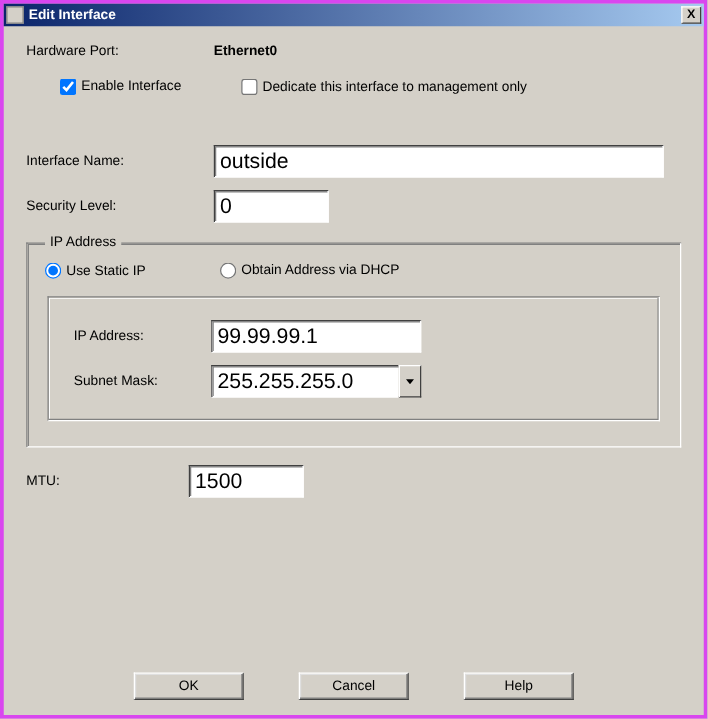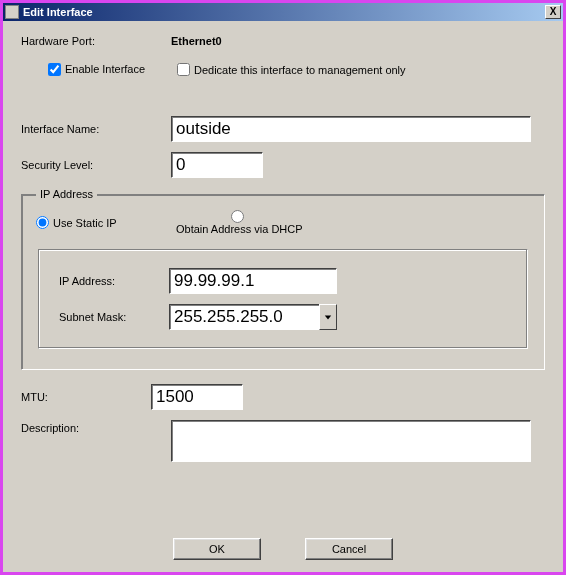--- a/index.html
+++ b/index.html
@@ -151,21 +151,21 @@
     <div class="row" style="margin-bottom:16px;">
       <div class="lbl">Hardware Port:</div>
       <div class="bold" style="flex:1;">Ethernet0</div>
     </div>
 
     <div class="row" style="margin-bottom:40px;">
       <label style="width:150px;display:flex;align-items:flex-start;padding-left:27px;">
         <input type="checkbox" checked="" style="">
         <span>Enable Interface</span>
       </label>
-      <label style="display:flex;align-items:center; margin-left:6px;">
+      <label style="display:flex;align-items:center; margin-left:22px;">
         <input type="checkbox" style="">
         <span>Dedicate this interface to management only</span>
       </label>
     </div>
 
     <div class="row">
       <div class="lbl">Interface Name:</div>
       <input type="text" style="width: 360px;" value="outside">
     </div>
 
@@ -174,21 +174,21 @@
       <input type="text" style="width: 92px;" value="0">
     </div>
 
     <fieldset>
       <legend>IP Address</legend>
       <div class="row" style="margin-bottom:4px;">
         <label style="width:140px;display:flex;align-items:center;">
           <input type="radio" name="ipmode" checked="" style="">
           <span>Use Static IP</span>
         </label>
-        <label style="display:flex;align-items:center;flex-direction:column;">
+        <label style="display:flex;">
           <input type="radio" name="ipmode" style="">
           <span>Obtain Address via DHCP</span>
         </label>
       </div>
 
       <fieldset class="inner">
         <div class="row">
           <div style="width:110px;">IP Address:</div>
           <input type="text" style="width: 168px;" value="99.99.99.1">
         </div>
@@ -204,24 +204,21 @@
           </div>
         </div>
       </fieldset>
     </fieldset>
 
     <div class="row">
       <div style="width:130px;">MTU:</div>
       <input type="text" style="width: 92px;" value="1500">
     </div>
 
-    <div class="row" style="align-items:flex-start;">
-      <div style="width:150px; padding-top:2px;">Description:</div>
-      <textarea style="width: 360px; height: 42px;"></textarea>
-    </div>
 
   </div>
 
   <div class="footer">
     <button class="btn">OK</button>
     <button class="btn">Cancel</button>
+    <button class="btn">Help</button>
   </div>
 </div>
 
 </body></html>

